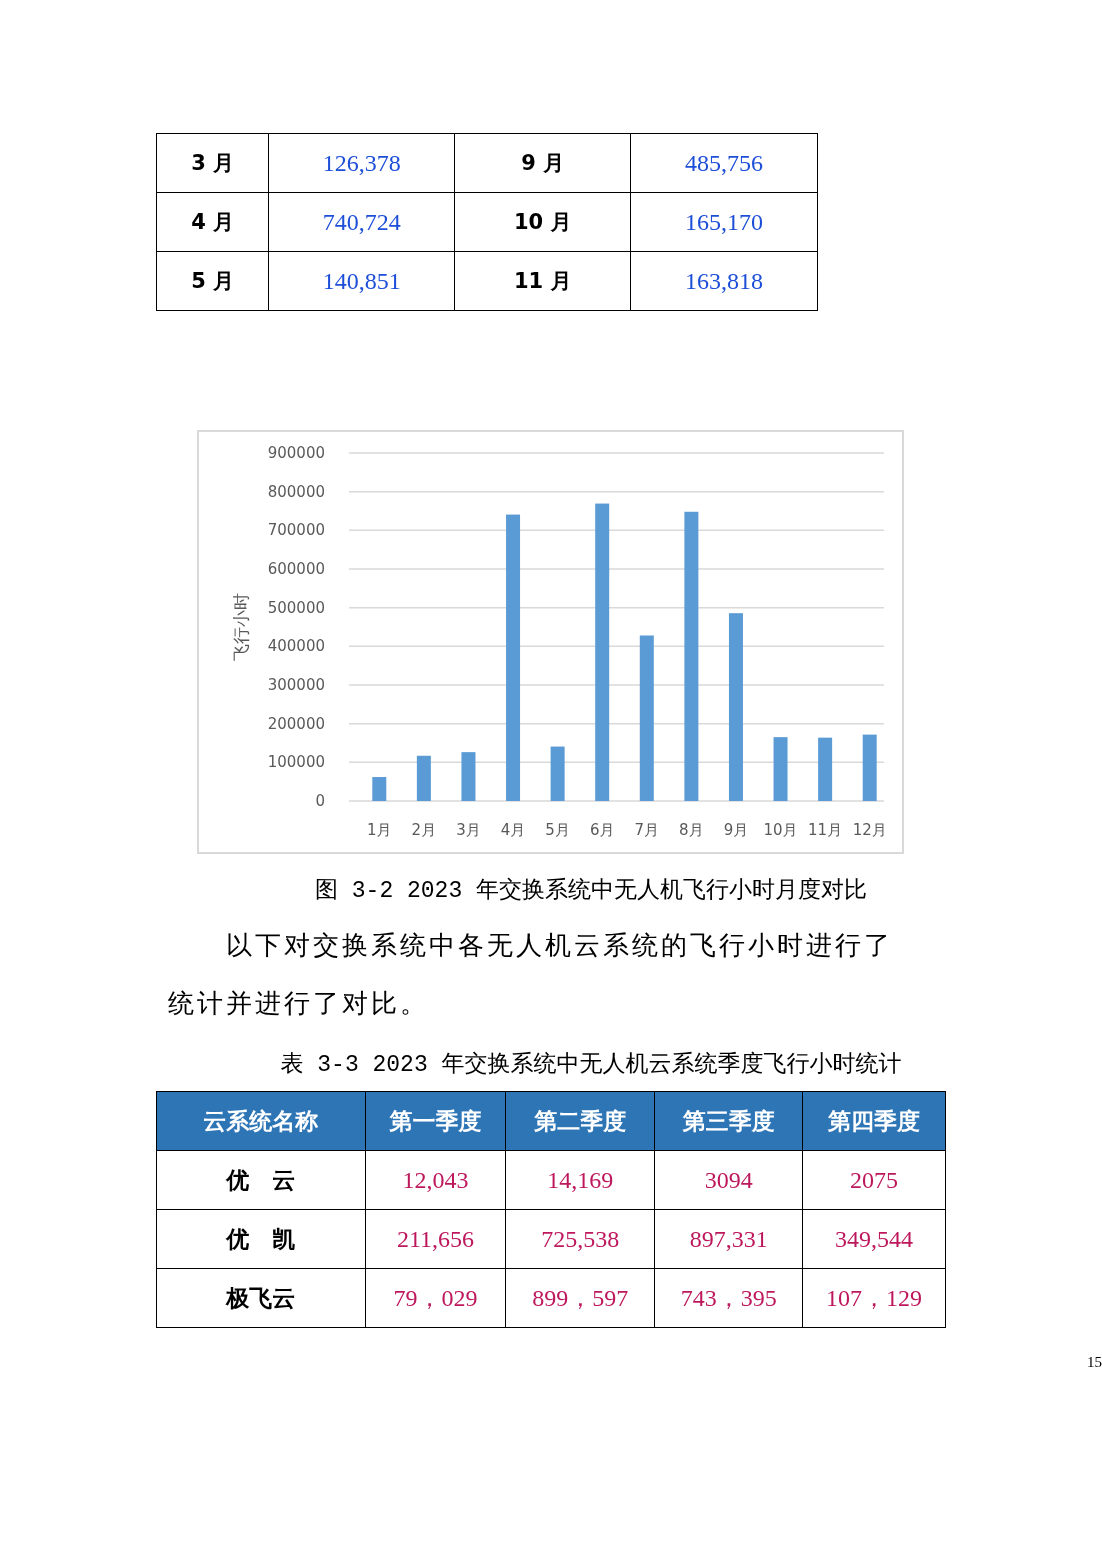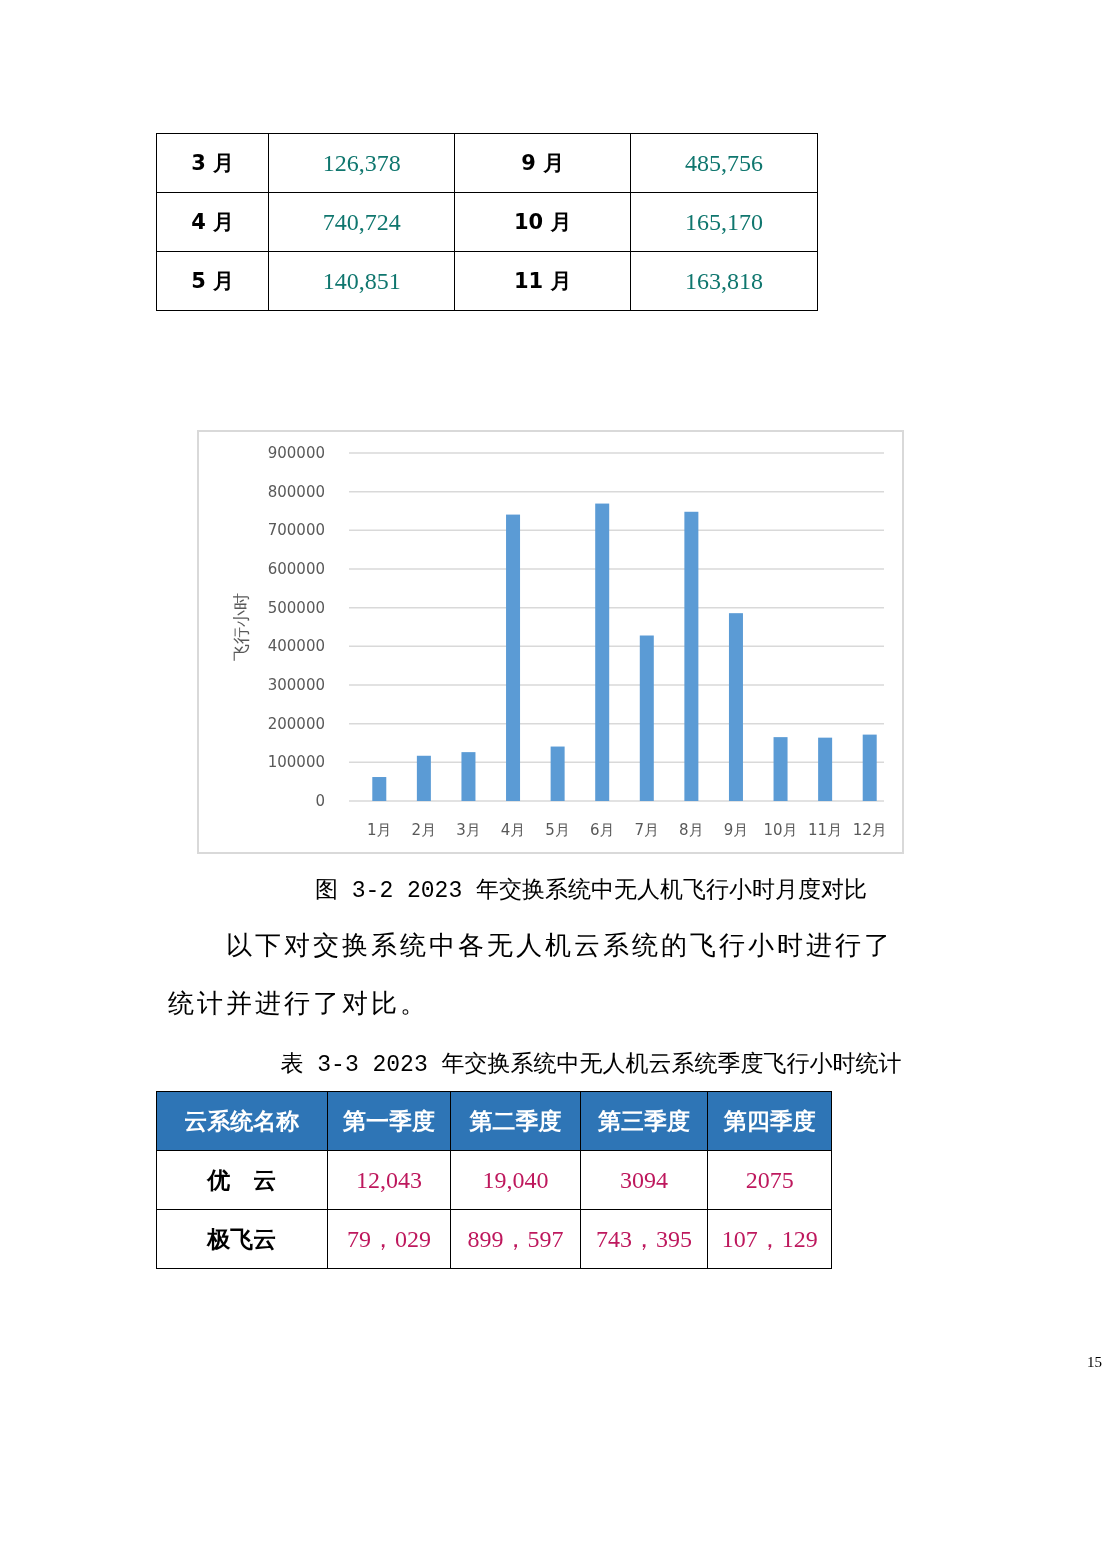--- a/index.html
+++ b/index.html
@@ -2,29 +2,29 @@
 <html><head>
 <meta charset="utf-8">
 <style>
   html, body { margin:0; padding:0; background:#ffffff; }
   body { width:1102px; height:1559px; position:relative; font-family:"DejaVu Serif", serif; color:#000; }
   .tbl { position:absolute; border-collapse:collapse; }
   .tbl td, .tbl th { border:1px solid #000; text-align:center; padding:0; }
   #monthly { left:156px; top:133px; width:662px; }
   #monthly td { height:58px; font-size:22px; }
   #monthly td.m { font-weight:bold; font-family:"DejaVu Sans", sans-serif; font-size:21px; }
-  #monthly td.v { font-family:"Liberation Serif", serif; font-size:24px; color:#0f766e; }
+  #monthly td.v { font-family:"Liberation Serif", serif; font-size:24px; color:#1d4ed8; }
   .chart-frame { position:absolute; left:197px; top:430px; width:707px; height:424px; border:2px solid #d9d9d9; box-sizing:border-box; background:#fff; }
   .chart-frame svg { position:absolute; left:0; top:0; }
   .ytick { font-family:"DejaVu Sans", sans-serif; font-size:15px; fill:#595959; }
   .xtick { font-family:"DejaVu Sans", sans-serif; font-size:15px; fill:#595959; }
   .ylabel { font-family:"DejaVu Sans", sans-serif; font-size:17px; fill:#595959; }
   .caption { position:absolute; left:0; width:1102px; text-align:center; font-size:23px; font-family:Liberation Mono, monospace;padding-left:40px; }
   .para { position:absolute; font-size:26px; font-family:"DejaVu Serif", serif; letter-spacing:3px; }
-  #quarterly { left:156px; top:1091px; width:676px; }
+  #quarterly { left:156px; top:1091px; width:790px; }
   #quarterly th { background:#2e75b6; color:#fff; font-weight:bold; font-size:23px; height:58px; font-family:"DejaVu Sans", sans-serif; }
   #quarterly td { height:58px; font-size:24px; }
   #quarterly td.n { font-weight:bold; font-family:"DejaVu Sans", sans-serif; font-size:23px;margin-left:32px; }
   #quarterly td.v { font-family:"Liberation Serif", serif; color:#be185d; }
   .pageno { position:absolute; left:0; width:1102px; top:1354px; text-align:right; font-size:15px; font-family:"Liberation Serif", serif; }
 </style>
 </head>
 <body>
 
 <table id="monthly" class="tbl">
@@ -127,23 +127,30 @@
       <th>第一季度</th>
       <th>第二季度</th>
       <th>第三季度</th>
       <th>第四季度</th>
     </tr>
   </thead>
   <tbody>
     <tr>
       <td class="n">优　云</td>
       <td class="v">12,043</td>
-      <td class="v">19,040</td>
+      <td class="v">14,169</td>
       <td class="v">3094</td>
       <td class="v">2075</td>
+    </tr>
+    <tr>
+      <td class="n">优　凯</td>
+      <td class="v">211,656</td>
+      <td class="v">725,538</td>
+      <td class="v">897,331</td>
+      <td class="v">349,544</td>
     </tr>
     <tr>
       <td class="n">极飞云</td>
       <td class="v">79，029</td>
       <td class="v">899，597</td>
       <td class="v">743，395</td>
       <td class="v">107，129</td>
     </tr>
   </tbody>
 </table>

